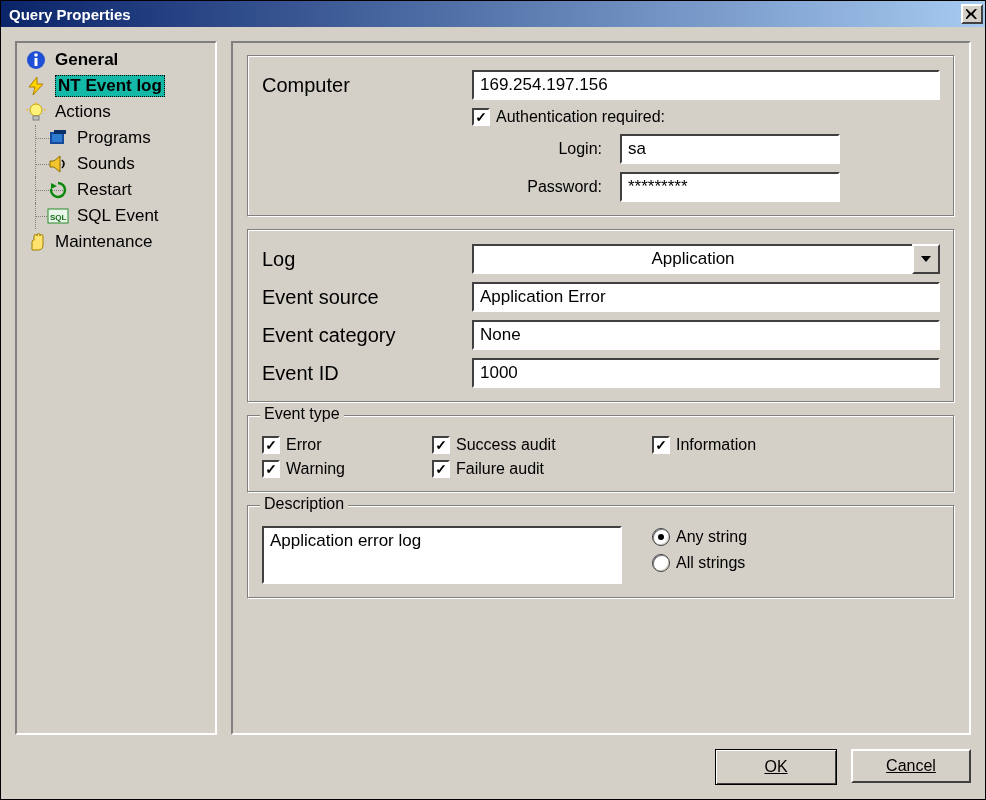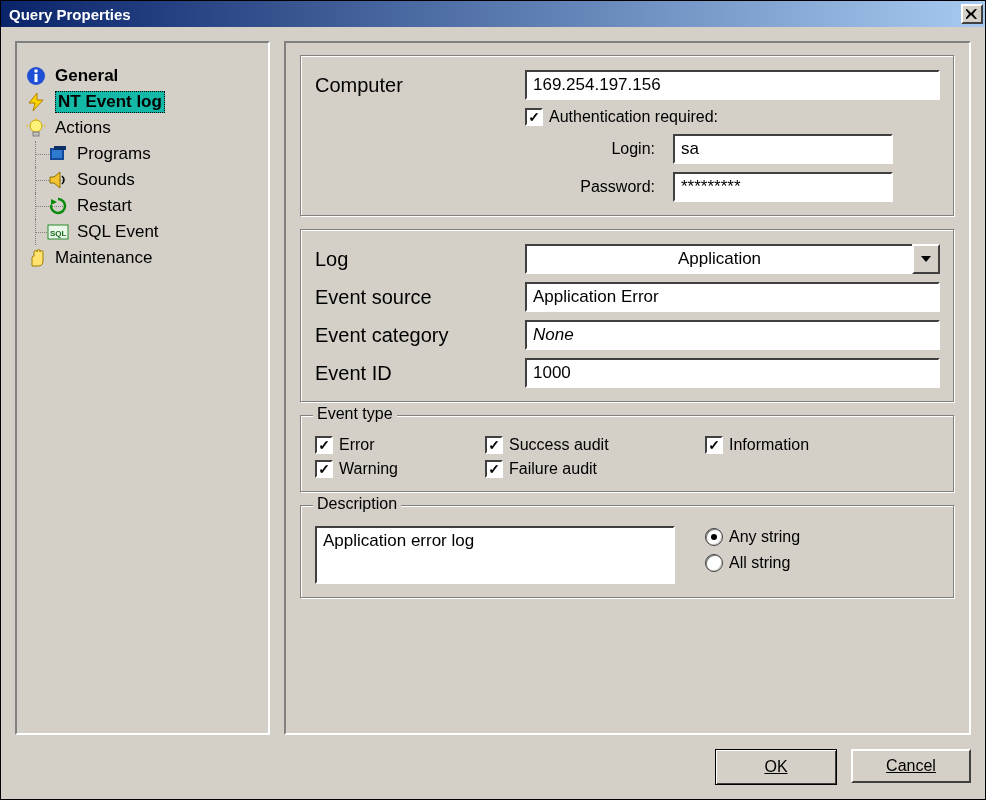--- a/index.html
+++ b/index.html
@@ -77,22 +77,22 @@
   }
   .raised {
     border-top: 2px solid #fff;
     border-left: 2px solid #fff;
     border-right: 2px solid #404040;
     border-bottom: 2px solid #404040;
     box-sizing: border-box;
   }
   
   .nav {
-    width: 255px;
-    padding: 20px 6px;
+    width: 202px;
+    padding: 4px 6px;
   }
   .nav ul {
     list-style: none;
     margin: 0;
     padding: 0;
   }
   .nav li {
     display: flex;
     align-items: center;
     padding: 2px 2px;
@@ -410,21 +410,21 @@
                 </span>
               </div>
             </div>
           </div>
           <div class="row">
             <span class="lblcol">Event source</span>
             <input class="txt" style="flex: 1 1 auto;" value="Application Error">
           </div>
           <div class="row">
             <span class="lblcol">Event category</span>
-            <input class="txt" style="flex: 1 1 auto; font-style: italic;" value="None">
+            <input class="txt" style="flex: 1 1 auto;" value="None">
           </div>
           <div class="row">
             <span class="lblcol">Event ID</span>
             <input class="txt" style="flex: 1 1 auto;" value="1000">
           </div>
         </div>
 
         <div class="fieldset">
           <span class="legend">Event type</span>
           <div class="evtgrid">
@@ -457,21 +457,21 @@
             <textarea class="txt" style="">Application error log</textarea>
             <div class="radios">
               <label class="chk-label">
                 <span class="radio">
                     <span class="dot"></span>
                   </span>
                 <span>Any string</span>
               </label>
               <label class="chk-label">
                 <span class="radio"></span>
-                <span>All string</span>
+                <span>All strings</span>
               </label>
             </div>
           </div>
         </div>
 
       </div>
     </div>
 
     <div class="btnbar">
       <div class="btn default">OK</div>

